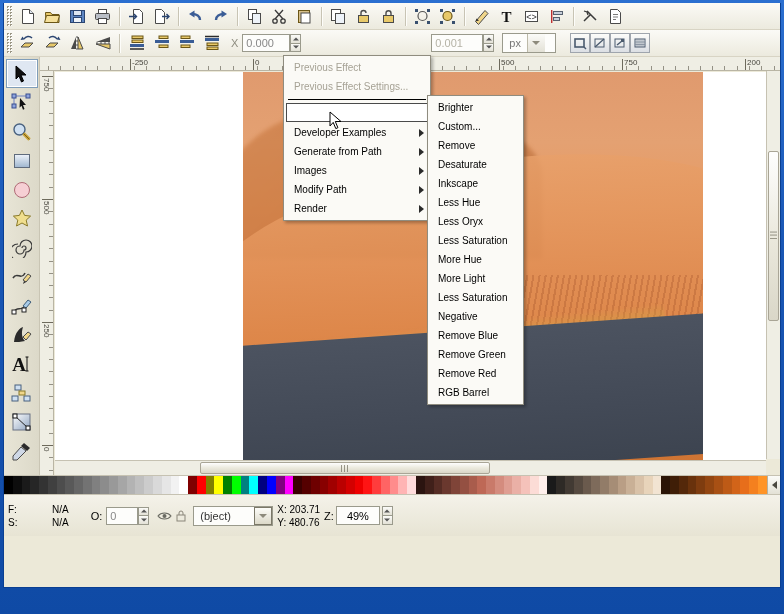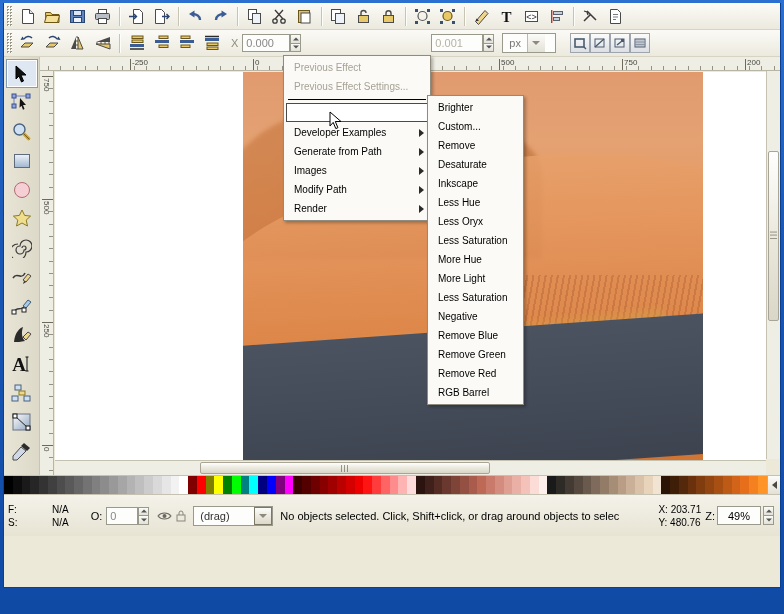--- a/index.html
+++ b/index.html
@@ -995,27 +995,26 @@
           </svg>
       </span>
       <span class="tbtn" style="width:16px;">
         <svg class="ico" width="12" height="13" viewBox="0 0 12 13">
             <rect x="2" y="6" width="8" height="6" fill="none" stroke="#8a867a"></rect>
             <path d="M4 6V4a2 2 0 014 0v2" fill="none" stroke="#8a867a"></path>
           </svg>
       </span>
 
       <span class="combo" style="margin-left:4px;width:80px;color:#3a3a3a;">
-        <span class="lbl" style="color:#333;">(drag)</span>
+        <span class="lbl" style="color:#333;">(bject)</span>
         <span class="arw" style="margin-left:auto;border:1px solid #7b7868;background:linear-gradient(to bottom,#fcfcf8,#dcd9c9);">
             <b></b>
           </span>
       </span>
 
-      <span id="statusmsg">No objects selected. Click, Shift+click, or drag around objects to selec</span>
 
       <div id="coords">
         <span>X: 203.71</span>
         <span>Y: 480.76</span>
       </div>
 
       <div id="zoomwrap">
         <span style="font-size:11px;">Z:</span>
         <span id="zoomfield">49%</span>
         <span class="spinbtns" style="height:19px;">

